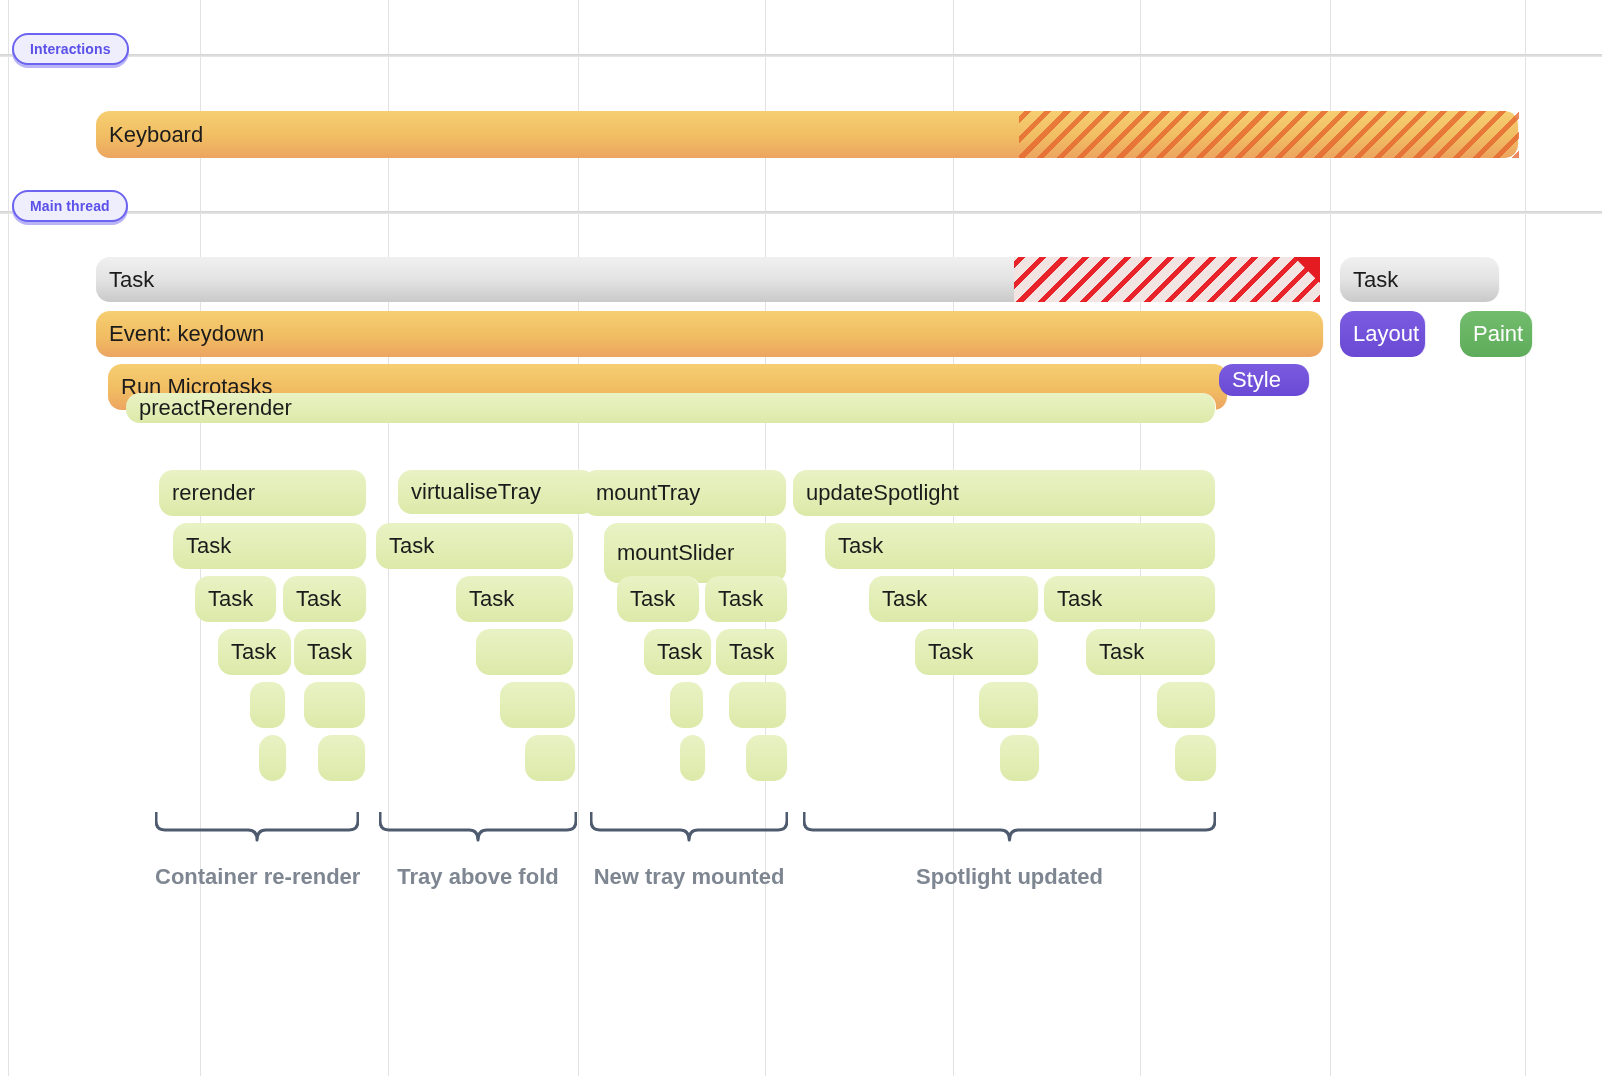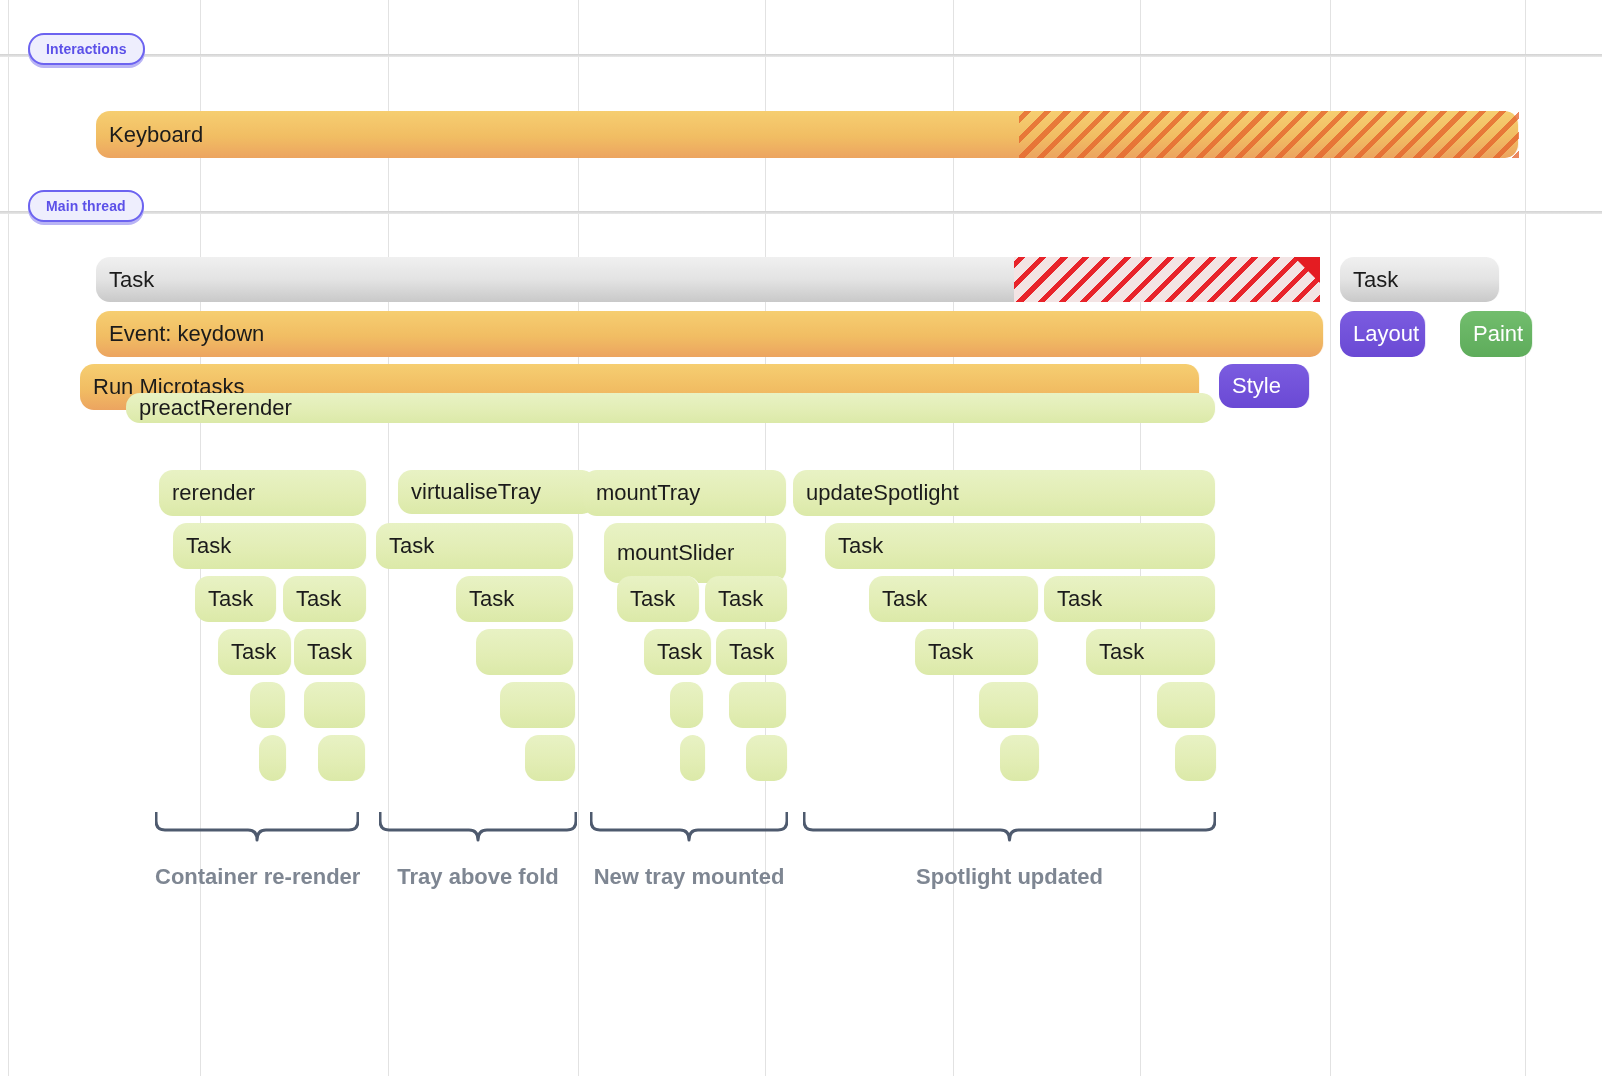--- a/index.html
+++ b/index.html
@@ -17,21 +17,21 @@
 
   
   .pill{
     position:absolute;
     display:flex;align-items:center;justify-content:center;
     height:28px;padding:0 16px;
     border:2px solid #6c63f0;border-radius:18px;
     background:#eeeefd;color:#5b50e8;
     font-size:14px;font-weight:700;letter-spacing:.1px;
     box-shadow:0 3px 0 0 #b9b4f5;
-    white-space:nowrap;z-index:6;margin-left:16px;
+    white-space:nowrap;z-index:6;
   }
 
   
   .bar{
     position:absolute;box-sizing:border-box;
     display:flex;align-items:center;
     overflow:hidden;white-space:nowrap;
     font-size:22px;color:#1b1b1b;
     padding-left:13px;
     border-right:1px solid rgba(255,255,255,.85);
@@ -106,22 +106,22 @@
     </div>
 
   <div id="mainthread-bars">
       <div class="bar c-gray" style="left: 96px; top: 257px; width: 1224px; height: 45px;">Task</div>
       <div class="hatch-red" style="left: 1014px; top: 257px; width: 306px; height: 45px;"></div>
       <div class="warn-tri" style="left: 1294px; top: 257px;"></div>
       <div class="bar c-gray" style="left: 1340px; top: 257px; width: 160px; height: 45px;">Task</div>
       <div class="bar c-orange" style="left: 96px; top: 311px; width: 1228px; height: 46px;">Event: keydown</div>
       <div class="bar c-purple" style="left: 1340px; top: 311px; width: 86px; height: 46px;">Layout</div>
       <div class="bar c-paint" style="left: 1428px; top: 311px; width: 73px; height: 46px;">Paint</div>
-      <div class="bar c-orange" style="left: 80px; top: 364px; width: 1120px; height: 46px;">Run Microtasks</div>
-      <div class="bar c-purple" style="left: 1219px; top: 364px; width: 91px; height: 44px;">Style</div>
+      <div class="bar c-orange" style="left: 108px; top: 364px; width: 1120px; height: 46px;">Run Microtasks</div>
+      <div class="bar c-purple" style="left: 1219px; top: 364px; width: 91px; height: 32px;">Style</div>
       <div class="bar c-green" style="left: 126px; top: 393px; width: 1090px; height: 30px;">preactRerender</div>
       <div class="bar c-green" style="left: 159px; top: 470px; width: 208px; height: 46px;">rerender</div>
       <div class="bar c-green" style="left: 398px; top: 470px; width: 198px; height: 44px;">virtualiseTray</div>
       <div class="bar c-green" style="left: 583px; top: 470px; width: 204px; height: 46px;">mountTray</div>
       <div class="bar c-green" style="left: 793px; top: 470px; width: 423px; height: 46px;">updateSpotlight</div>
       <div class="bar c-green" style="left: 173px; top: 523px; width: 194px; height: 46px;">Task</div>
       <div class="bar c-green" style="left: 376px; top: 523px; width: 198px; height: 46px;">Task</div>
       <div class="bar c-green" style="left: 604px; top: 523px; width: 183px; height: 60px;">mountSlider</div>
       <div class="bar c-green" style="left: 825px; top: 523px; width: 391px; height: 46px;">Task</div>
       <div class="bar c-green" style="left: 195px; top: 576px; width: 82px; height: 46px;">Task</div>

